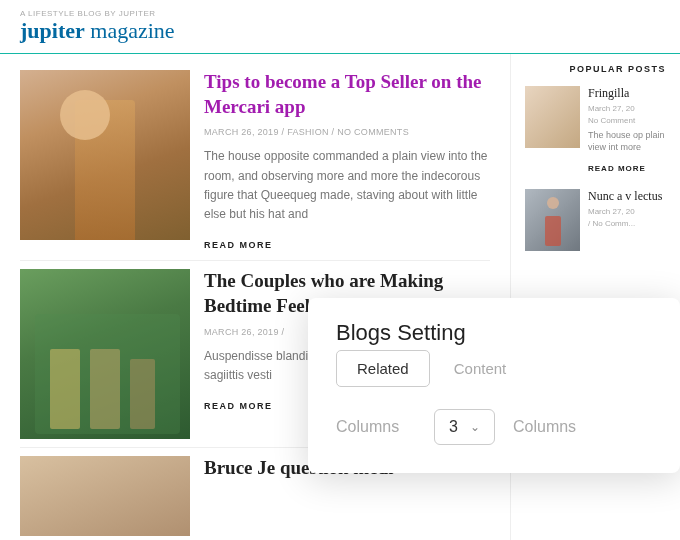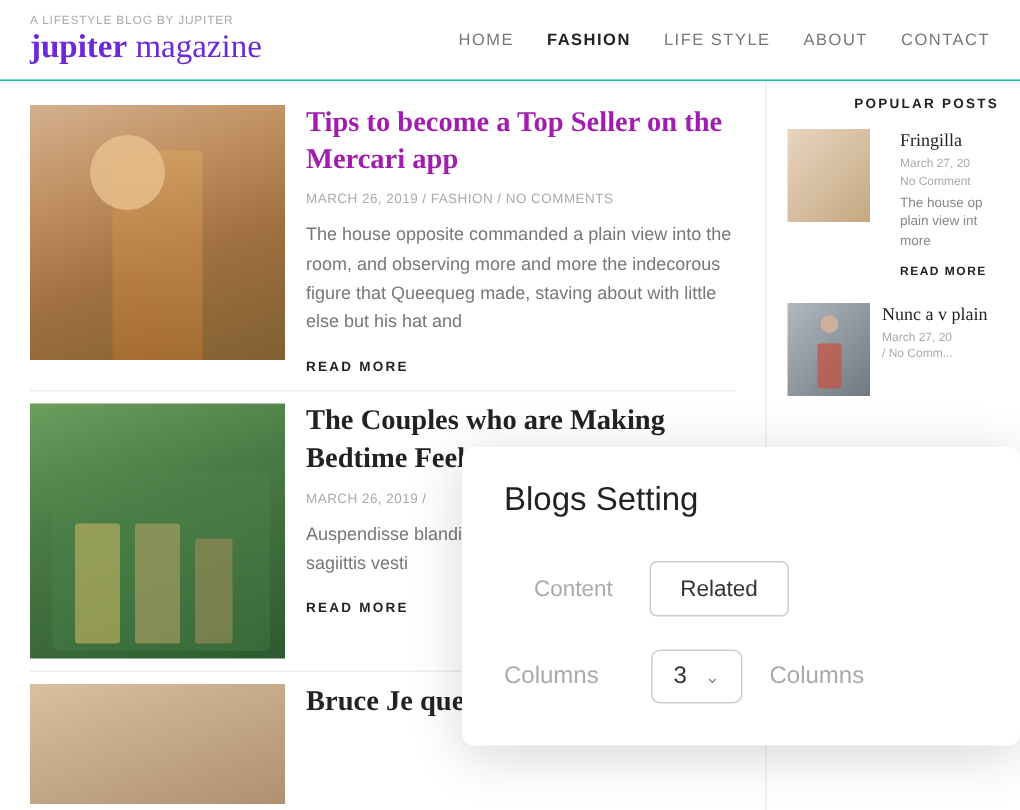--- a/index.html
+++ b/index.html
@@ -4,31 +4,24 @@
   <style>
     * { margin: 0; padding: 0; box-sizing: border-box; }
     body { font-family: Georgia, 'Times New Roman', serif; background: #fff; width: 680px; height: 540px; overflow: hidden; position: relative; }
   </style>
 </head>
 <body>
 
 <header style="display:flex;align-items:center;justify-content:space-between;padding:0 20px;height:54px;border-bottom:1px solid #14b8a6;">
   <div>
     <div style="font-size:8px;color:#aaa;letter-spacing:0.5px;font-family:Arial,sans-serif;">A LIFESTYLE BLOG BY JUPITER</div>
-    <div style="font-size:22px;font-family:Georgia,serif;color:#6d28d9;text-align:right;">
+    <div style="font-size:22px;font-family:Georgia,serif;color:#0369a1;text-align:right;">
       <span style="font-weight:700;">jupiter</span><span style="font-weight:300;"> magazine</span>
     </div>
   </div>
-  <nav style="display:flex;gap:22px;align-items:center;">
-    <span style="font-size:11px;font-family:Arial,sans-serif;letter-spacing:1px;color:#777;text-transform:uppercase;font-weight:500;cursor:pointer;">HOME</span>
-    <span style="font-size:11px;font-family:Arial,sans-serif;letter-spacing:1px;color:#222;text-transform:uppercase;font-weight:700;cursor:pointer;">FASHION</span>
-    <span style="font-size:11px;font-family:Arial,sans-serif;letter-spacing:1px;color:#777;text-transform:uppercase;font-weight:500;cursor:pointer;">LIFE STYLE</span>
-    <span style="font-size:11px;font-family:Arial,sans-serif;letter-spacing:1px;color:#777;text-transform:uppercase;font-weight:500;cursor:pointer;">ABOUT</span>
-    <span style="font-size:11px;font-family:Arial,sans-serif;letter-spacing:1px;color:#777;text-transform:uppercase;font-weight:500;cursor:pointer;">CONTACT</span>
-  </nav>
 </header>
 
 <div style="display:flex;height:486px;">
 
   <div style="flex:1;padding:8px 20px;overflow:hidden;">
 
     <article style="display:flex;gap:14px;padding:8px 0;border-bottom:1px solid #eee;">
       <div style="width:170px;height:170px;flex-shrink:0;background:linear-gradient(160deg,#d4b090 0%,#c09060 30%,#a07040 60%,#806030 100%);overflow:hidden;position:relative;">
         <div style="position:absolute;bottom:0;left:50%;transform:translateX(-50%);width:60px;height:140px;background:linear-gradient(to bottom,#d4a060,#b07030);border-radius:4px 4px 0 0;opacity:0.7;"></div>
         <div style="position:absolute;top:20px;left:40px;width:50px;height:50px;border-radius:50%;background:#e8c090;opacity:0.8;"></div>
@@ -61,52 +54,52 @@
       <div style="flex:1;">
         <h2 style="font-size:19px;line-height:1.3;color:#222;font-family:Georgia,serif;margin-bottom:8px;">Bruce Je question medi</h2>
       </div>
     </article>
 
   </div>
 
   <div style="width:170px;padding:10px 14px;border-left:1px solid #eee;flex-shrink:0;overflow:hidden;">
     <div style="font-size:9px;font-family:Arial,sans-serif;letter-spacing:1.5px;font-weight:700;color:#222;margin-bottom:12px;text-align:right;">POPULAR POSTS</div>
 
-    <div style="display:flex;gap:20px;margin-bottom:14px;justify-content:center;">
+    <div style="display:flex;gap:8px;margin-bottom:14px;justify-content:center;">
       <div style="width:55px;height:62px;flex-shrink:0;background:linear-gradient(135deg,#e8d5c0,#c4a882);"></div>
       <div style="flex:1;overflow:hidden;">
         <div style="font-size:12px;color:#222;font-family:Georgia,serif;margin-bottom:3px;line-height:1.2;">Fringilla</div>
         <div style="font-size:8px;font-family:Arial,sans-serif;color:#aaa;margin-bottom:3px;line-height:1.4;">March 27, 20<br>No Comment</div>
         <div style="font-size:9px;font-family:Arial,sans-serif;color:#888;line-height:1.4;margin-bottom:3px;">The house op plain view int more</div>
         <span style="font-size:8px;font-family:Arial,sans-serif;letter-spacing:1px;text-transform:uppercase;color:#222;font-weight:700;cursor:pointer;">READ MORE</span>
       </div>
     </div>
 
     <div style="display:flex;gap:8px;margin-bottom:14px;">
       <div style="width:55px;height:62px;flex-shrink:0;background:linear-gradient(135deg,#b0b8c0,#707880);position:relative;">
         <div style="position:absolute;bottom:5px;left:50%;transform:translateX(-50%);width:16px;height:30px;background:rgba(200,80,60,0.7);border-radius:2px;"></div>
         <div style="position:absolute;top:8px;left:50%;transform:translateX(-50%);width:12px;height:12px;border-radius:50%;background:rgba(220,180,150,0.8);"></div>
       </div>
       <div style="flex:1;overflow:hidden;">
-        <div style="font-size:12px;color:#222;font-family:Georgia,serif;margin-bottom:3px;line-height:1.2;">Nunc a v plain</div>
+        <div style="font-size:12px;color:#222;font-family:Georgia,serif;margin-bottom:3px;line-height:1.2;">Nunc a v lectus</div>
         <div style="font-size:8px;font-family:Arial,sans-serif;color:#aaa;margin-bottom:3px;line-height:1.4;">March 27, 20<br>/ No Comm...</div>
       </div>
     </div>
 
   </div>
 </div>
 
 <div style="position:absolute;top:0;left:0;width:100%;height:100%;z-index:10;background:transparent;"></div>
 
 <div style="position:absolute;top:298px;left:308px;width:372px;background:#fff;border-radius:8px;box-shadow:0 6px 36px rgba(0,0,0,0.16);z-index:20;padding:22px 28px 28px;">
-  <h3 style="font-size:22px;font-family:Arial,sans-serif;font-weight:400;color:#222;margin-bottom:28px;">Blogs Setting</h3>
+  <h3 style="font-size:22px;font-family:Arial,sans-serif;font-weight:400;color:#222;margin-bottom:4px;">Blogs Setting</h3>
 
   <div style="display:flex;align-items:center;gap:4px;margin-bottom:22px;">
+    <span style="padding:9px 20px;font-size:15px;font-family:Arial,sans-serif;color:#333;font-weight:400;cursor:pointer;border:1.5px solid #ccc;border-radius:5px;background:#fff;">Related</span>
     <span style="padding:9px 20px;font-size:15px;font-family:Arial,sans-serif;color:#aaa;cursor:pointer;">Content</span>
-    <span style="padding:9px 20px;font-size:15px;font-family:Arial,sans-serif;color:#333;font-weight:400;cursor:pointer;border:1.5px solid #ccc;border-radius:5px;background:#fff;">Related</span>
   </div>
 
   <div style="display:flex;align-items:center;gap:18px;">
     <span style="font-size:16px;font-family:Arial,sans-serif;color:#aaa;min-width:80px;">Columns</span>
     <div style="display:flex;align-items:center;border:1.5px solid #ccc;border-radius:6px;padding:8px 14px;gap:12px;font-size:16px;font-family:Arial,sans-serif;color:#333;background:#fff;cursor:pointer;">
       <span>3</span>
       <span style="color:#888;font-size:12px;">⌄</span>
     </div>
     <span style="font-size:16px;font-family:Arial,sans-serif;color:#aaa;">Columns</span>
   </div>

